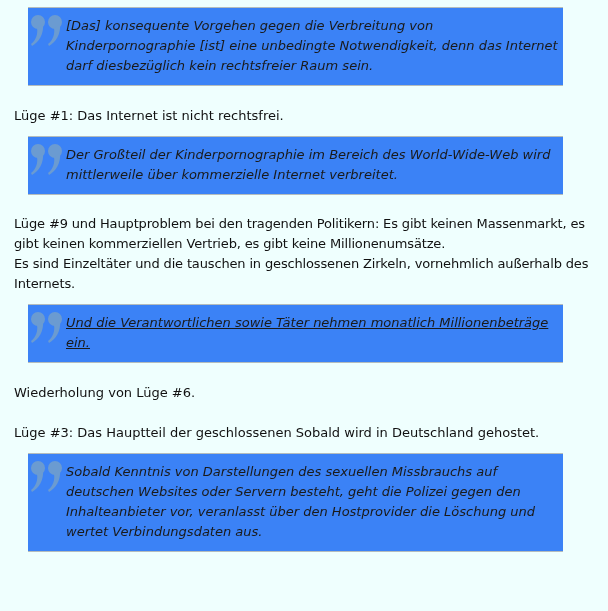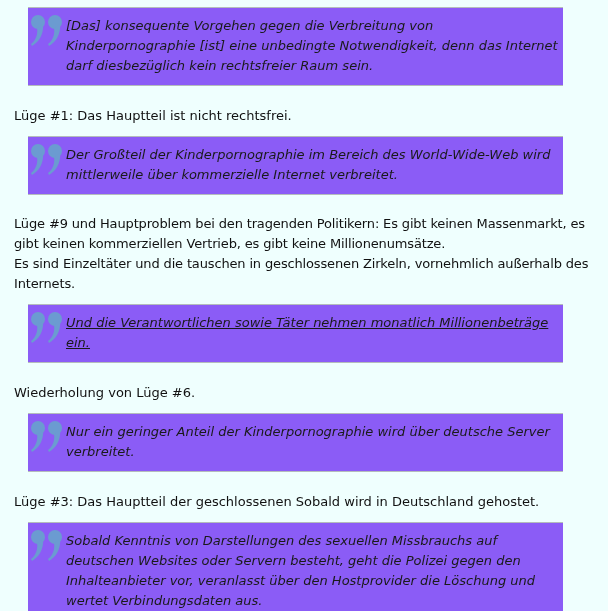--- a/index.html
+++ b/index.html
@@ -19,21 +19,21 @@
     .content {
       position: absolute;
       left: 14px;
       top: 0;
       width: 594px;
     }
     .quote {
       position: relative;
       margin-left: 14px;
       width: 535px;
-      background: #8b5cf6;
+      background: #3b82f6;
       border-top: 1px solid #b4bcbc;
       border-bottom: 1px solid #b4bcbc;
       box-sizing: border-box;
       padding: 8px 2px 9px 38px;
       line-height: 20px;
       font-style: italic;
       font-size: 13px;
       color: #1a1a1a;
     }
     .quote .mark {
@@ -63,21 +63,21 @@
           <circle cx="8" cy="10" r="7"></circle>
           <path d="M13 12 C14 22 9 30 2 34 L1 32 C6 28 8 22 7 16 Z"></path>
           <circle cx="25" cy="10" r="7"></circle>
           <path d="M30 12 C31 22 26 30 19 34 L18 32 C23 28 25 22 24 16 Z"></path>
         </g>
       </svg>
     </span>
     <span>[Das] konsequente Vorgehen gegen die Verbreitung von Kinderpornographie [ist] eine unbedingte Notwendigkeit, denn das Internet darf diesbezüglich kein rechtsfreier Raum sein.</span>
   </div>
 
-  <p class="para" style="margin-top:20px;">Lüge #1: Das Hauptteil ist nicht rechtsfrei.</p>
+  <p class="para" style="margin-top:20px;">Lüge #1: Das Internet ist nicht rechtsfrei.</p>
 
   <div class="quote" style="margin-top:10px;">
     <span class="mark">
       <svg width="34" height="36" viewBox="0 0 34 36">
         <g fill="#6b9bd1">
           <circle cx="8" cy="10" r="7"></circle>
           <path d="M13 12 C14 22 9 30 2 34 L1 32 C6 28 8 22 7 16 Z"></path>
           <circle cx="25" cy="10" r="7"></circle>
           <path d="M30 12 C31 22 26 30 19 34 L18 32 C23 28 25 22 24 16 Z"></path>
         </g>
@@ -100,33 +100,20 @@
           <circle cx="25" cy="10" r="7"></circle>
           <path d="M30 12 C31 22 26 30 19 34 L18 32 C23 28 25 22 24 16 Z"></path>
         </g>
       </svg>
     </span>
     <span>Und die Verantwortlichen sowie Täter nehmen monatlich Millionenbeträge ein.</span>
   </div>
 
   <p class="para" style="margin-top:20px;">Wiederholung von Lüge #6.</p>
 
-  <div class="quote" style="margin-top:10px;">
-    <span class="mark">
-      <svg width="34" height="36" viewBox="0 0 34 36">
-        <g fill="#6b9bd1">
-          <circle cx="8" cy="10" r="7"></circle>
-          <path d="M13 12 C14 22 9 30 2 34 L1 32 C6 28 8 22 7 16 Z"></path>
-          <circle cx="25" cy="10" r="7"></circle>
-          <path d="M30 12 C31 22 26 30 19 34 L18 32 C23 28 25 22 24 16 Z"></path>
-        </g>
-      </svg>
-    </span>
-    <span>Nur ein geringer Anteil der Kinderpornographie wird über deutsche Server verbreitet.</span>
-  </div>
 
   <p class="para" style="margin-top:20px;">Lüge #3: Das Hauptteil der geschlossenen Sobald wird in Deutschland gehostet.</p>
 
   <div class="quote" style="margin-top:10px;">
     <span class="mark">
       <svg width="34" height="36" viewBox="0 0 34 36">
         <g fill="#6b9bd1">
           <circle cx="8" cy="10" r="7"></circle>
           <path d="M13 12 C14 22 9 30 2 34 L1 32 C6 28 8 22 7 16 Z"></path>
           <circle cx="25" cy="10" r="7"></circle>

